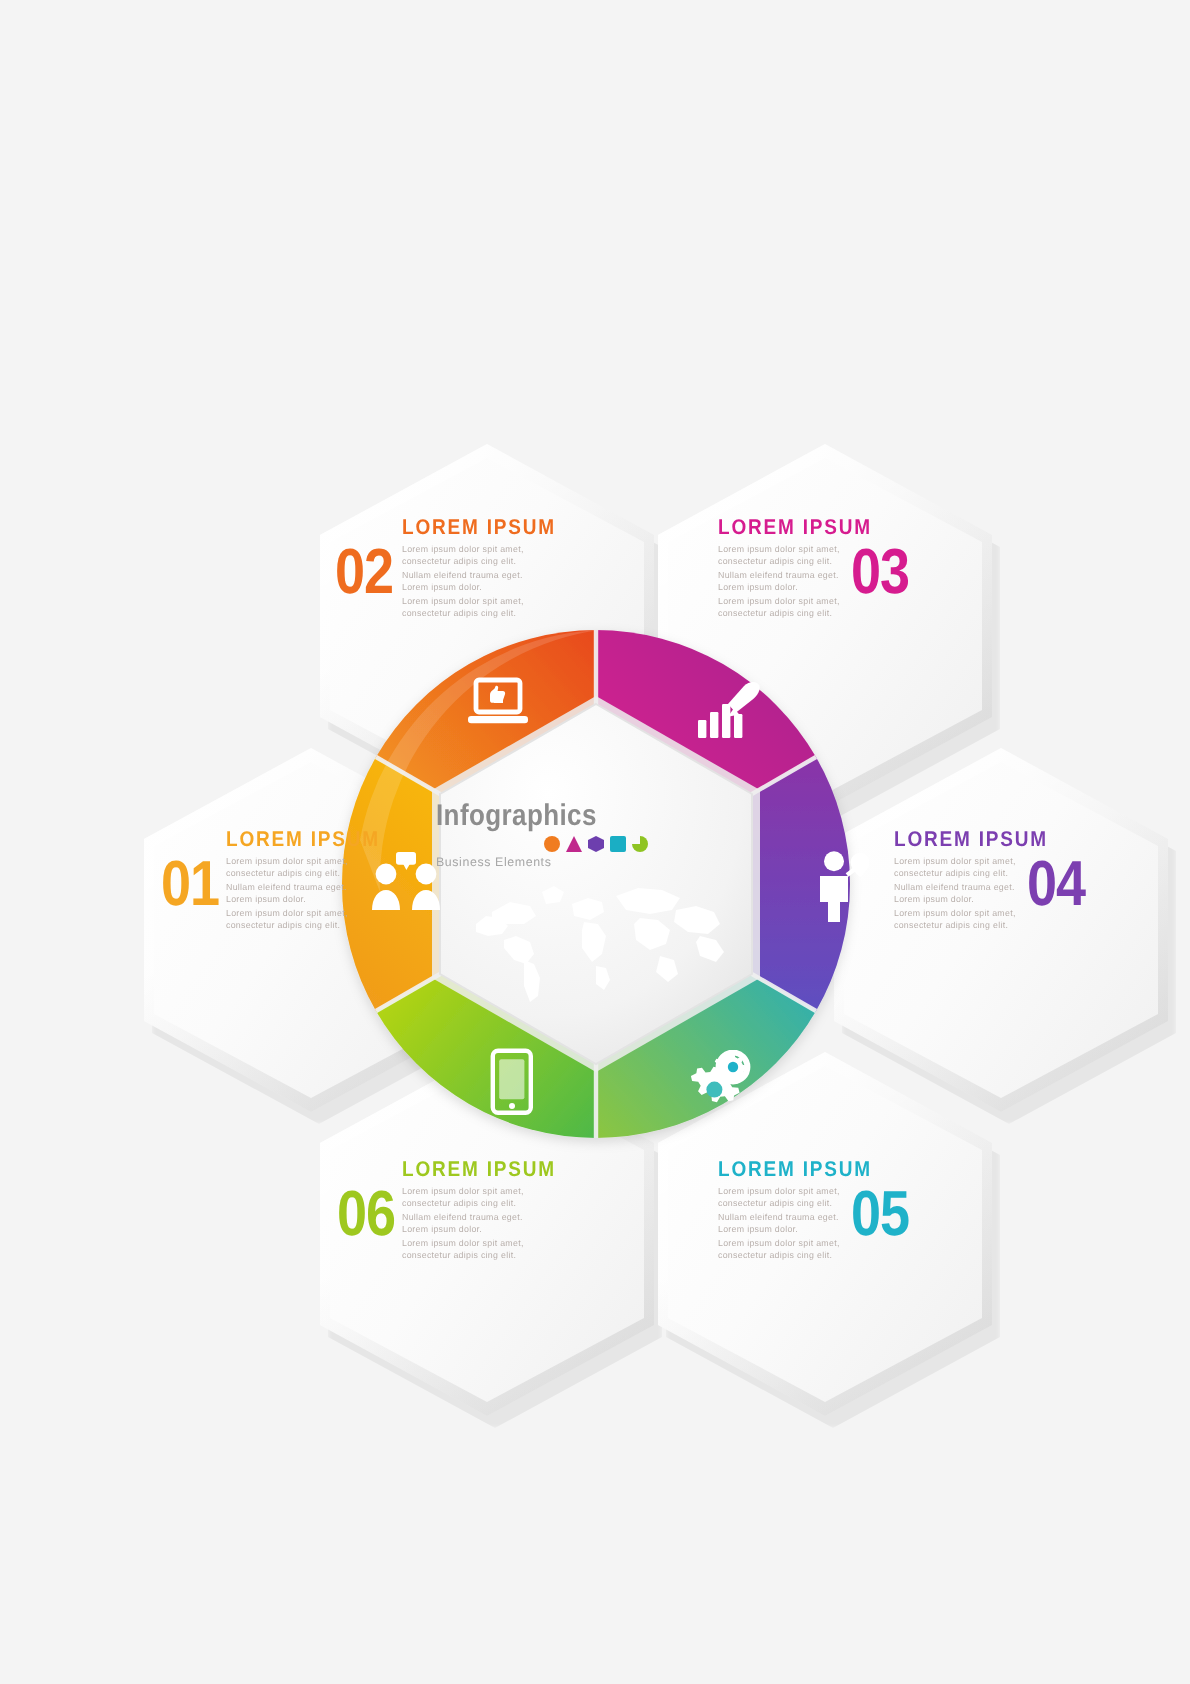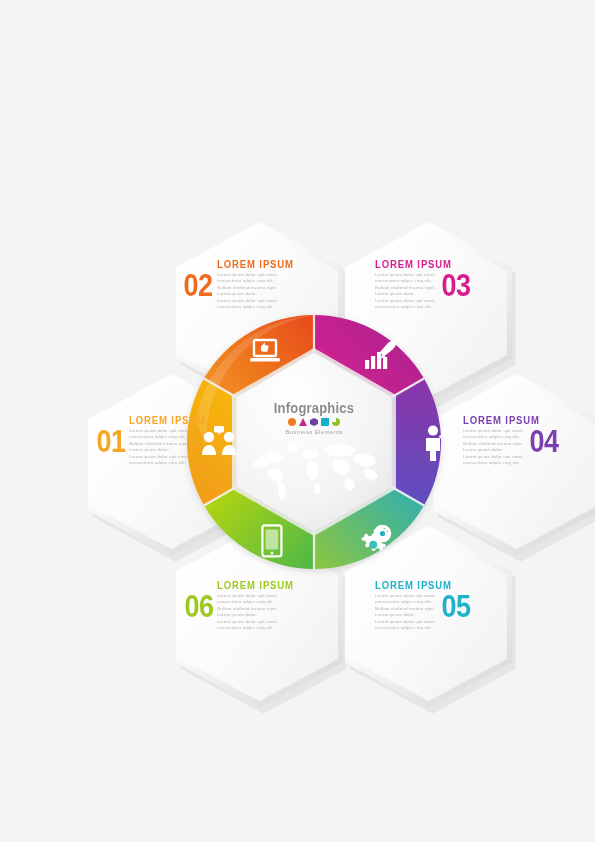--- a/index.html
+++ b/index.html
@@ -3,21 +3,21 @@
 <meta charset="utf-8">
 <style>
   html,body{margin:0;padding:0;}
   body{
     width:595px;height:842px;
     background:#f4f4f4;
     font-family:"Liberation Sans", sans-serif;
     overflow:hidden;
     position:relative;
   }
-  #stage{position:absolute;left:16px;top:0;width:574px;height:842px;}
+  #stage{position:absolute;left:0;top:0;width:574px;height:842px;}
   .hexlayer,.ringlayer{position:absolute;left:0;top:0;width:595px;height:842px;}
   .ringlayer{pointer-events:none;}
 
   
   .hex{
     position:absolute;
     clip-path:polygon(50% 0%,100% 25%,100% 75%,50% 100%,0% 75%,0% 25%);
   }
   .hex .face{
     position:absolute;left:0;top:0;width:100%;height:100%;
@@ -59,21 +59,21 @@
     font-family:"Liberation Sans", sans-serif;
     transform:scaleY(1.18);transform-origin:center top;
   }
 
   
   #ringsvg{position:absolute;left:0;top:0;}
   .ic{position:absolute;z-index:9;pointer-events:none;}
   .ic svg{display:block;}
 
   .centerlabel{
-    position:absolute;z-index:10;text-align:center;width:160px;left:218px;
+    position:absolute;z-index:10;text-align:left;width:160px;left:218px;
   }
   .c-title{
     font-size:13px;color:#8d8d8d;font-weight:bold;letter-spacing:.2px;
     font-family:"Liberation Sans", sans-serif;transform:scaleY(1.15);
   }
   .c-sub{
     font-size:6.2px;color:#a7a7a7;letter-spacing:.3px;margin-top:2px;
     font-family:"Liberation Sans", sans-serif;
   }
   .shapes{display:flex;gap:3px;justify-content:center;align-items:center;margin:3px 0 1px 0;}

